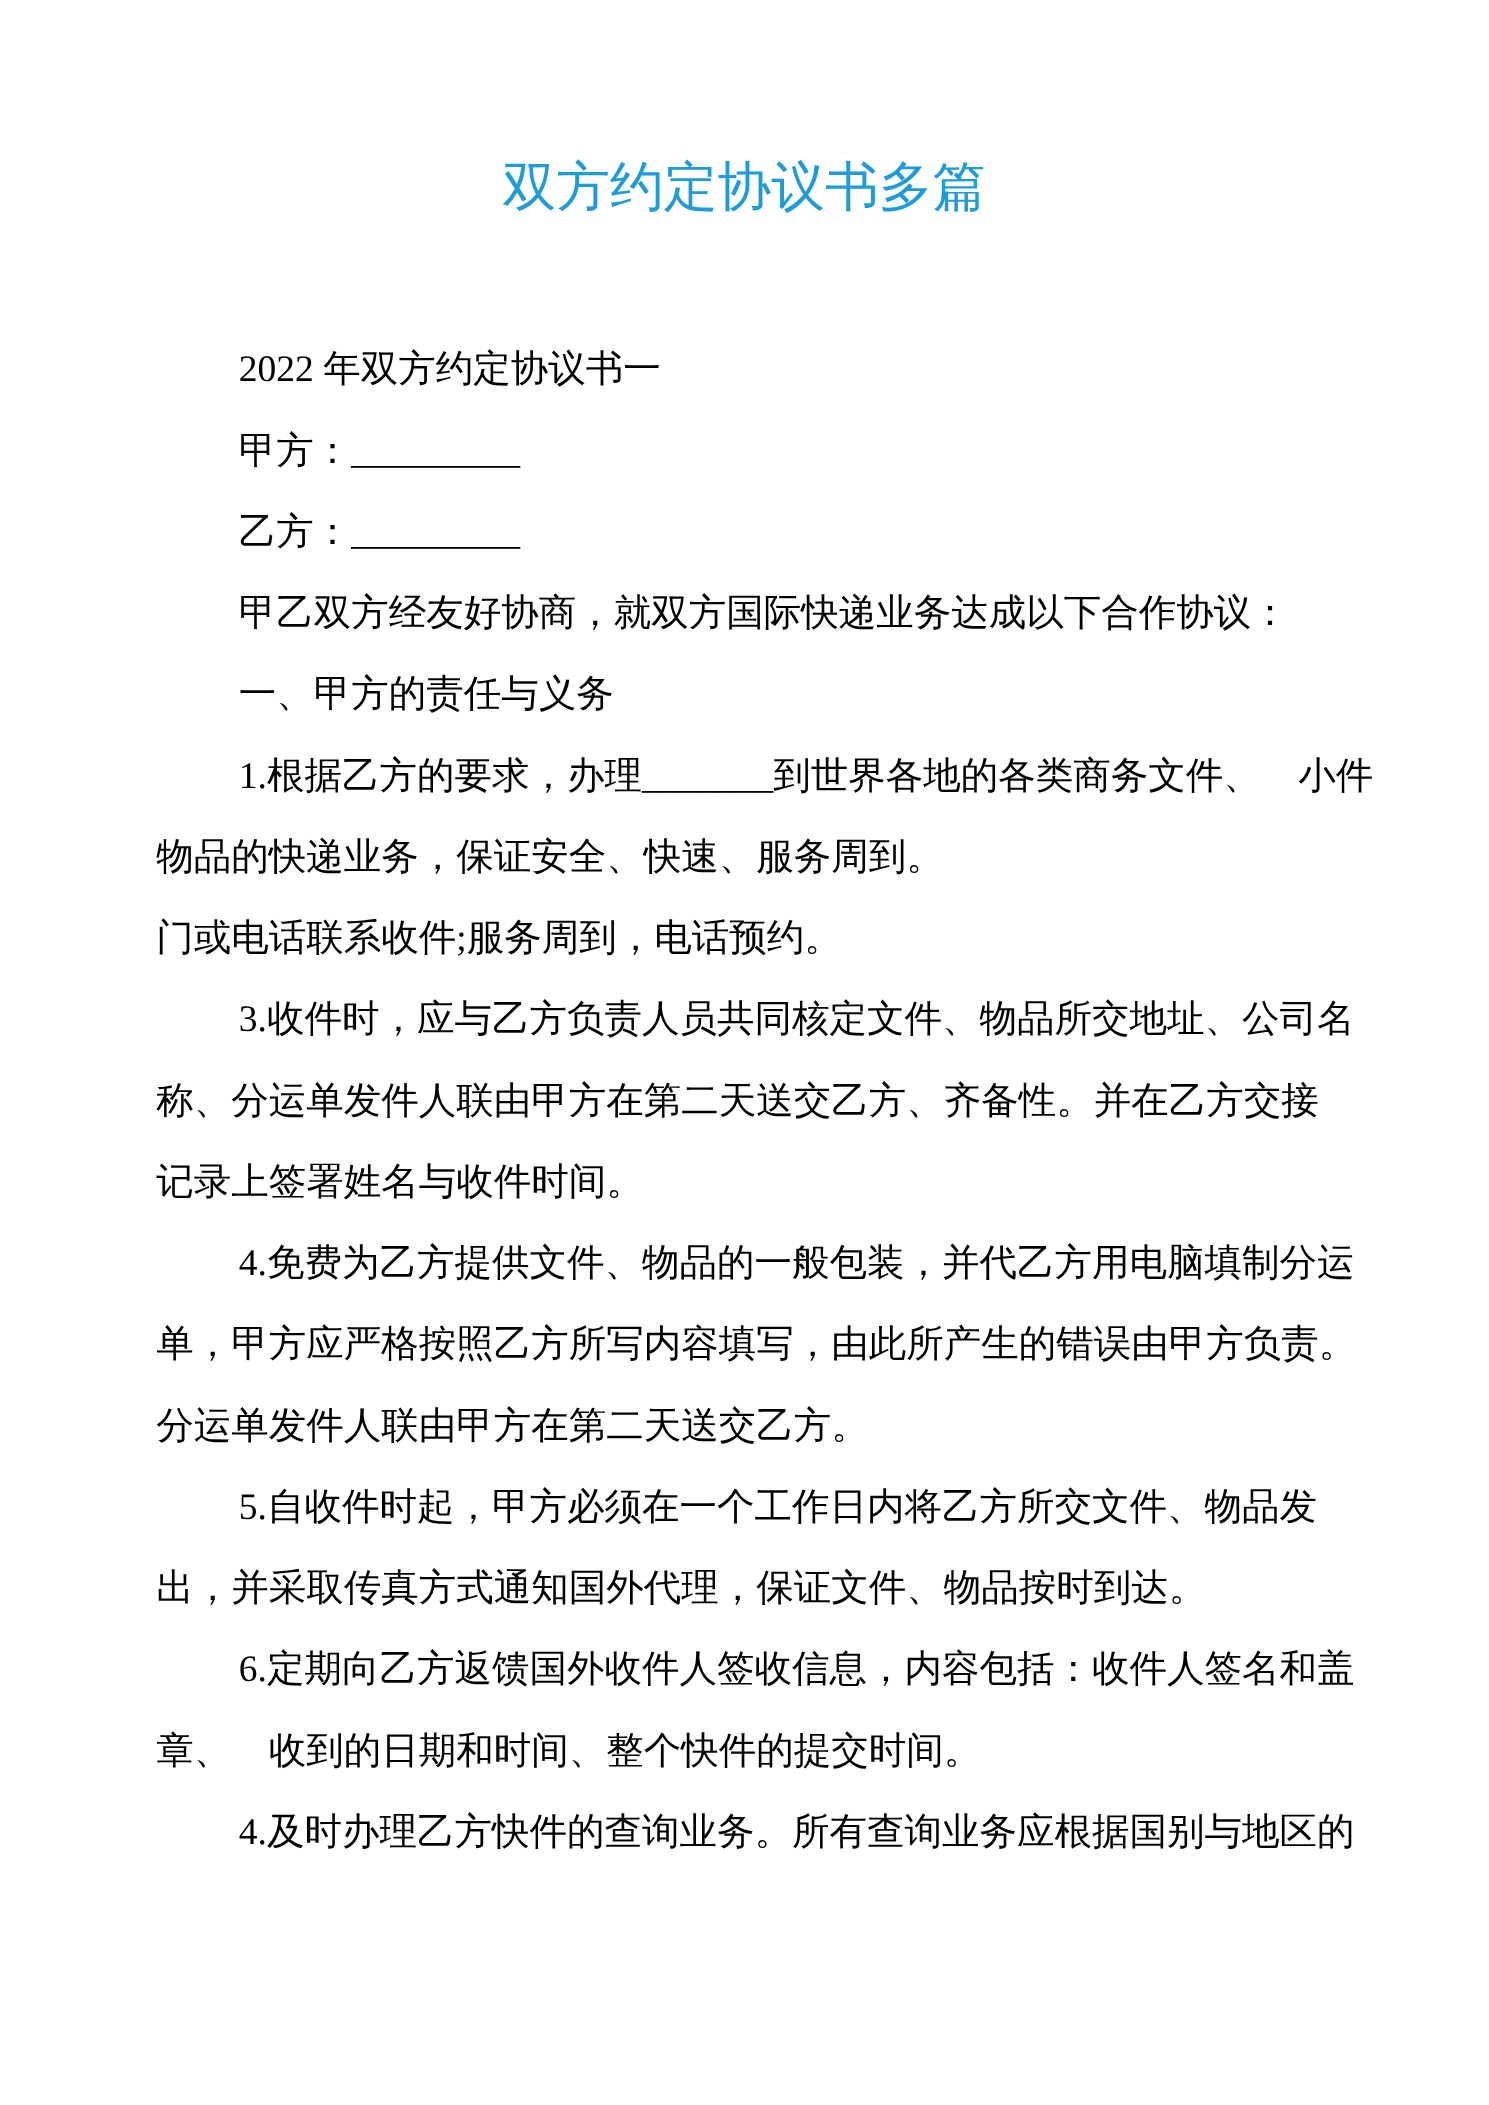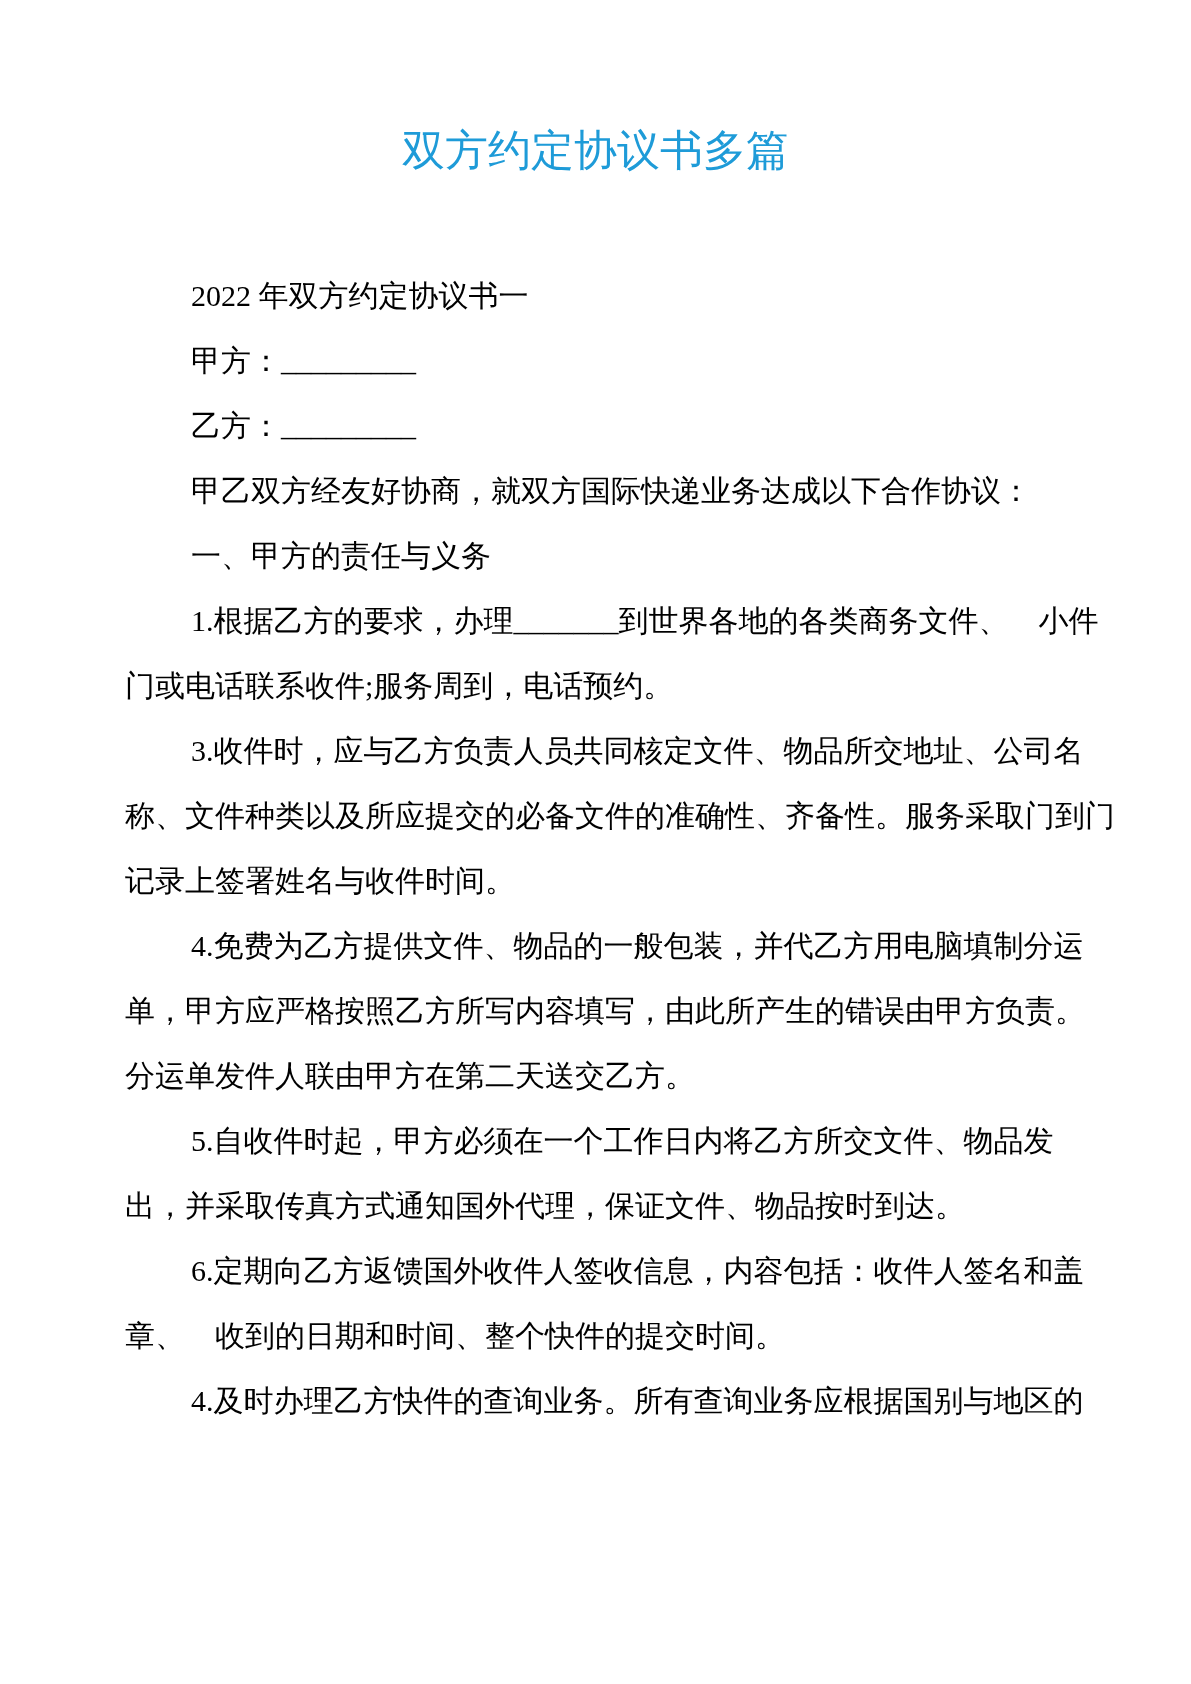--- a/index.html
+++ b/index.html
@@ -55,23 +55,24 @@
 
 <div class="page">
   <h1 class="doc-title" style="color: rgb(30, 155, 216);">双方约定协议书多篇</h1>
   <div class="content" id="doc-content">
       <div class="line indent">2022 年双方约定协议书一</div>
       <div class="line indent">甲方：_________</div>
       <div class="line indent">乙方：_________</div>
       <div class="line indent">甲乙双方经友好协商，就双方国际快递业务达成以下合作协议：</div>
       <div class="line indent">一、甲方的责任与义务</div>
       <div class="line indent">1.根据乙方的要求，办理_______到世界各地的各类商务文件、　小件</div>
+      <div class="line">物品的快递业务，保证安全、快速、服务周到。</div>
       <div class="line">门或电话联系收件;服务周到，电话预约。</div>
       <div class="line indent">3.收件时，应与乙方负责人员共同核定文件、物品所交地址、公司名</div>
-      <div class="line">称、文件种类以及所应提交的必备文件的准确性、齐备性。服务采取门到门</div>
+      <div class="line">称、分运单发件人联由甲方在第二天送交乙方、齐备性。并在乙方交接</div>
       <div class="line">记录上签署姓名与收件时间。</div>
       <div class="line indent">4.免费为乙方提供文件、物品的一般包装，并代乙方用电脑填制分运</div>
       <div class="line">单，甲方应严格按照乙方所写内容填写，由此所产生的错误由甲方负责。</div>
       <div class="line">分运单发件人联由甲方在第二天送交乙方。</div>
       <div class="line indent">5.自收件时起，甲方必须在一个工作日内将乙方所交文件、物品发</div>
       <div class="line">出，并采取传真方式通知国外代理，保证文件、物品按时到达。</div>
       <div class="line indent">6.定期向乙方返馈国外收件人签收信息，内容包括：收件人签名和盖</div>
       <div class="line">章、　收到的日期和时间、整个快件的提交时间。</div>
       <div class="line indent">4.及时办理乙方快件的查询业务。所有查询业务应根据国别与地区的</div>
     </div>

